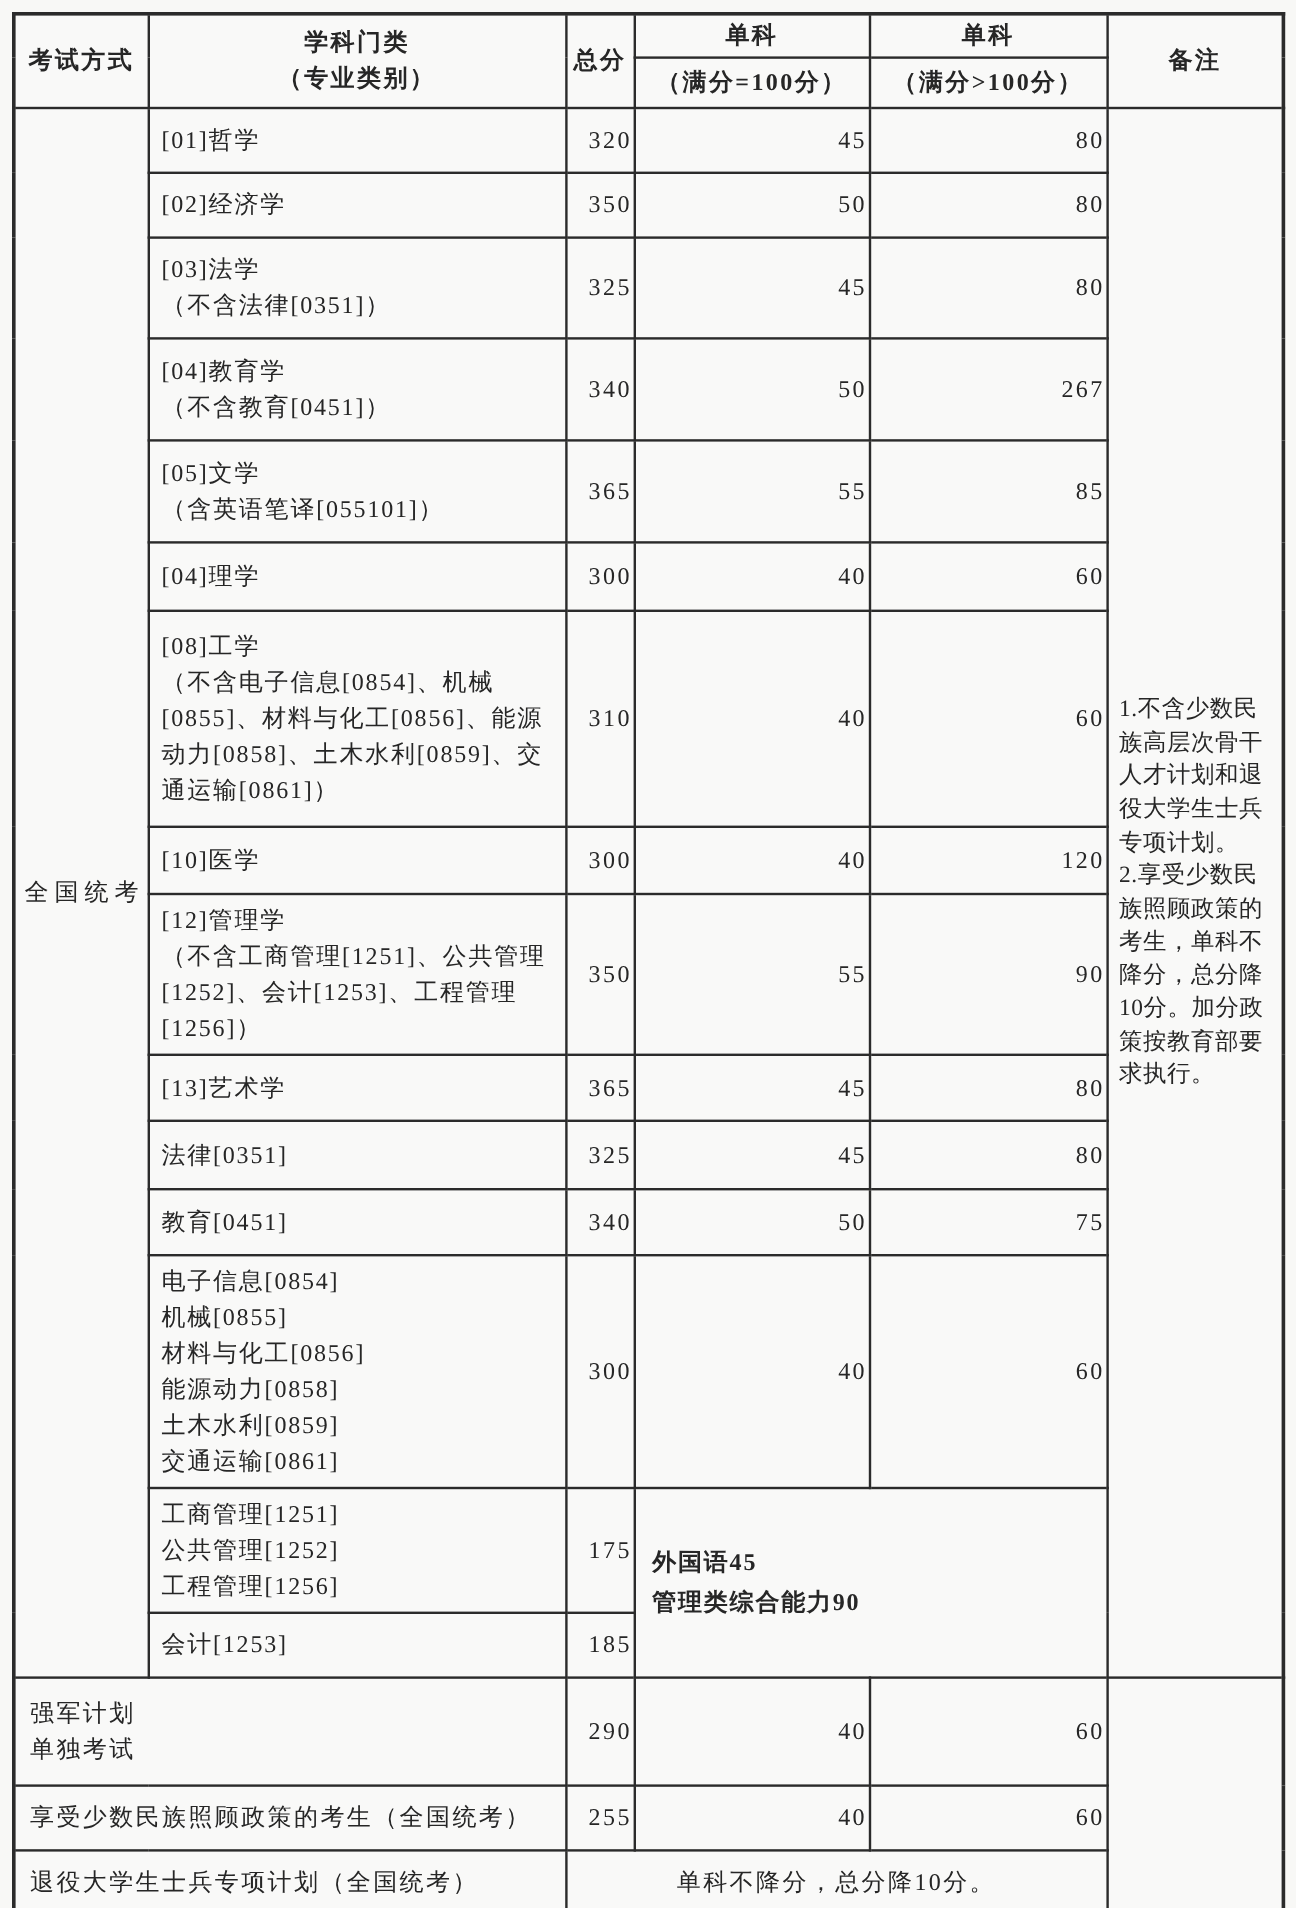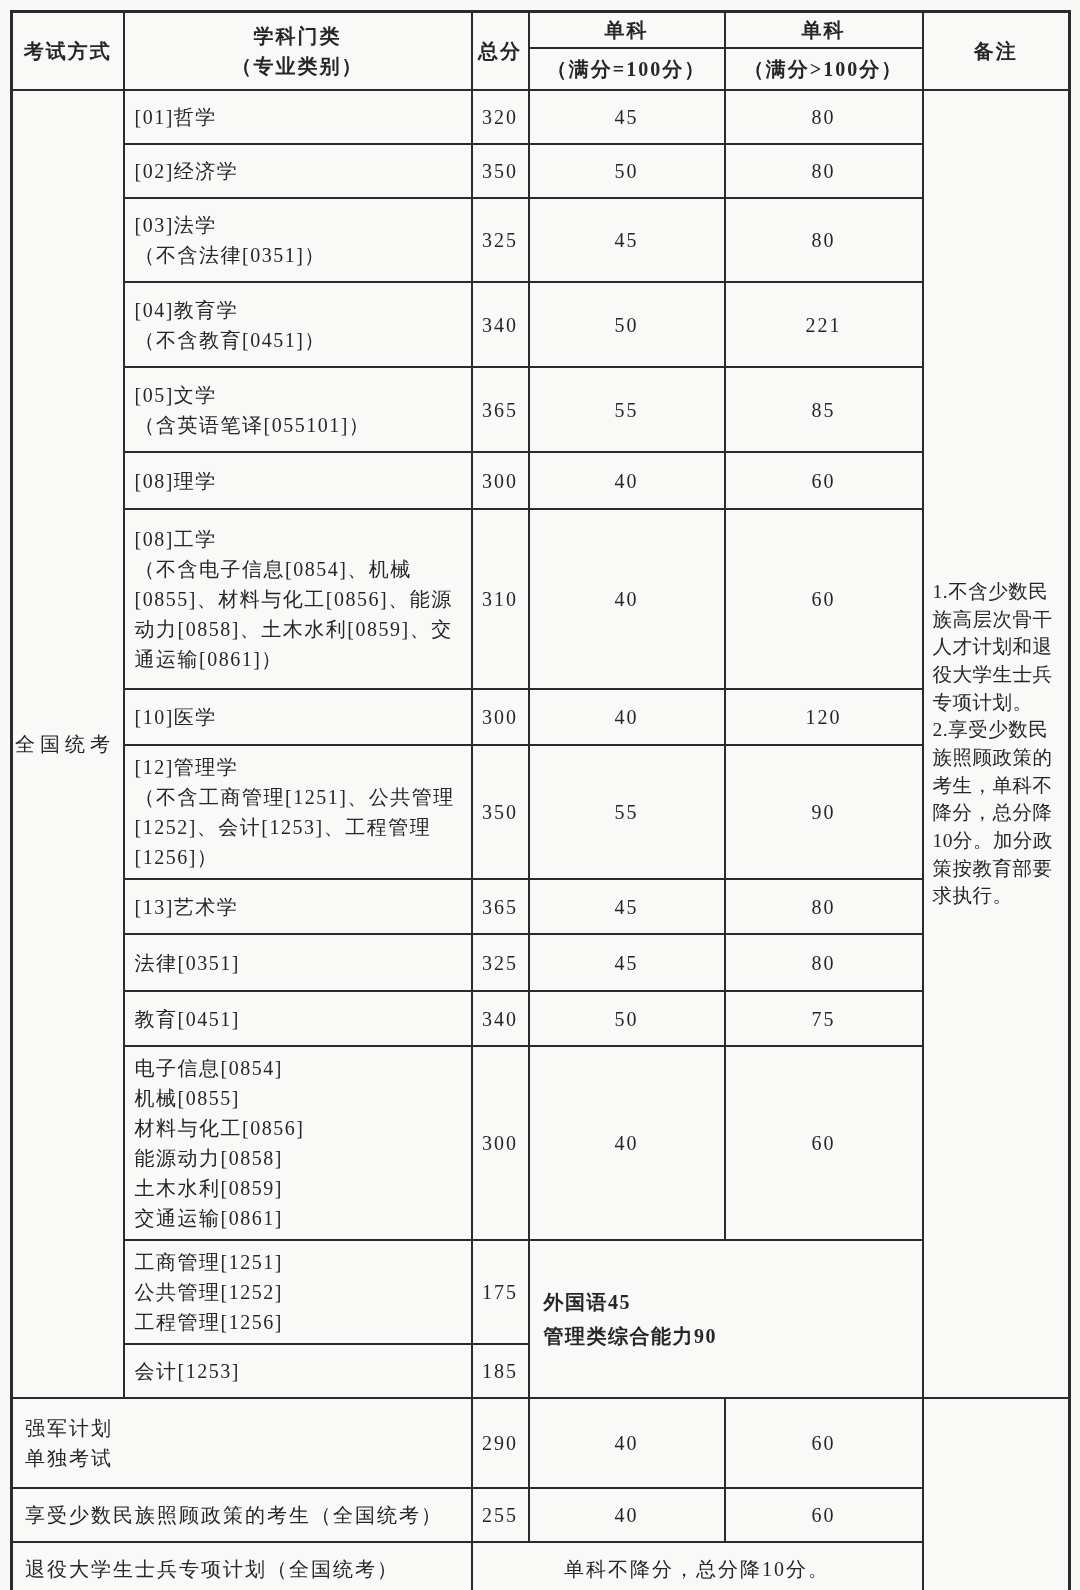--- a/index.html
+++ b/index.html
@@ -38,25 +38,25 @@
     line-height: 1.5;
   }
   td.cat {
     text-align: left;
     padding: 6px 6px 6px 10px;
     white-space: pre-line;
     letter-spacing: 1.5px;
     margin-left: 26px;
   }
   td.num {
-    text-align: center;
+    text-align: right;
     letter-spacing: 2px;
   }
   td.exam-col {
-    text-align: left;
+    text-align: right;
     letter-spacing: 5px;
     padding: 4px 2px;
   }
   td.remark-cell {
     text-align: left;
     padding: 6px 6px 6px 9px;
     white-space: pre-line;
     letter-spacing: 0.5px;
     font-size: 19.5px;
     line-height: 1.42;
@@ -129,31 +129,31 @@
 （不含法律[0351]）</td>
       <td class="num">325</td>
       <td class="num">45</td>
       <td class="num">80</td>
     </tr>
     <tr style="height:85px">
       <td class="cat">[04]教育学
 （不含教育[0451]）</td>
       <td class="num">340</td>
       <td class="num">50</td>
-      <td class="num">221</td>
+      <td class="num">267</td>
     </tr>
     <tr style="height:85px">
       <td class="cat">[05]文学
 （含英语笔译[055101]）</td>
       <td class="num">365</td>
       <td class="num">55</td>
       <td class="num">85</td>
     </tr>
     <tr style="height:57px">
-      <td class="cat">[08]理学</td>
+      <td class="cat">[04]理学</td>
       <td class="num">300</td>
       <td class="num">40</td>
       <td class="num">60</td>
     </tr>
     <tr style="height:180px">
       <td class="cat">[08]工学
 （不含电子信息[0854]、机械[0855]、材料与化工[0856]、能源动力[0858]、土木水利[0859]、交通运输[0861]）</td>
       <td class="num">310</td>
       <td class="num">40</td>
       <td class="num">60</td>

